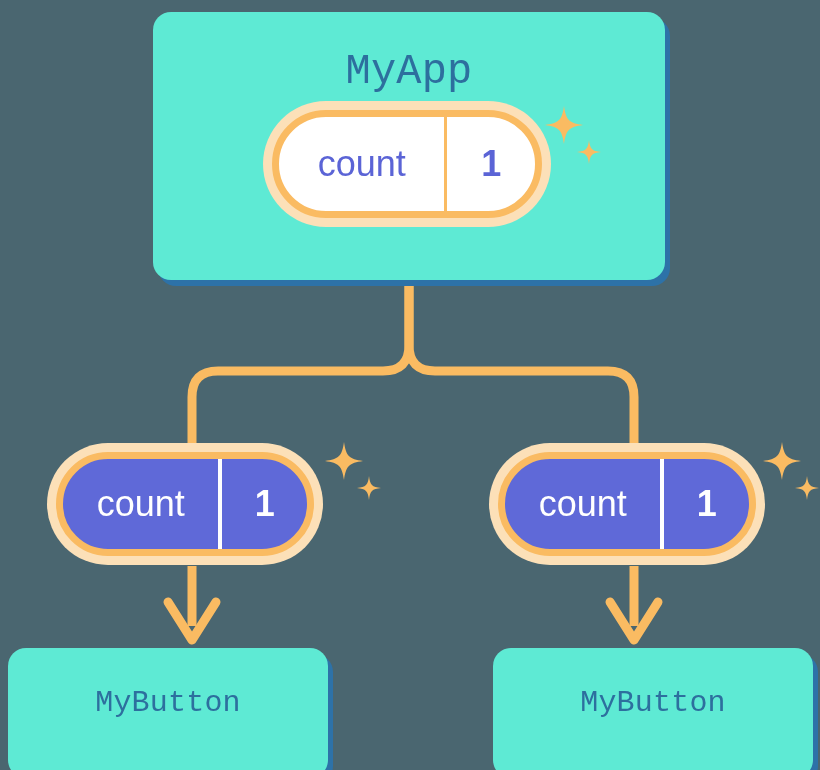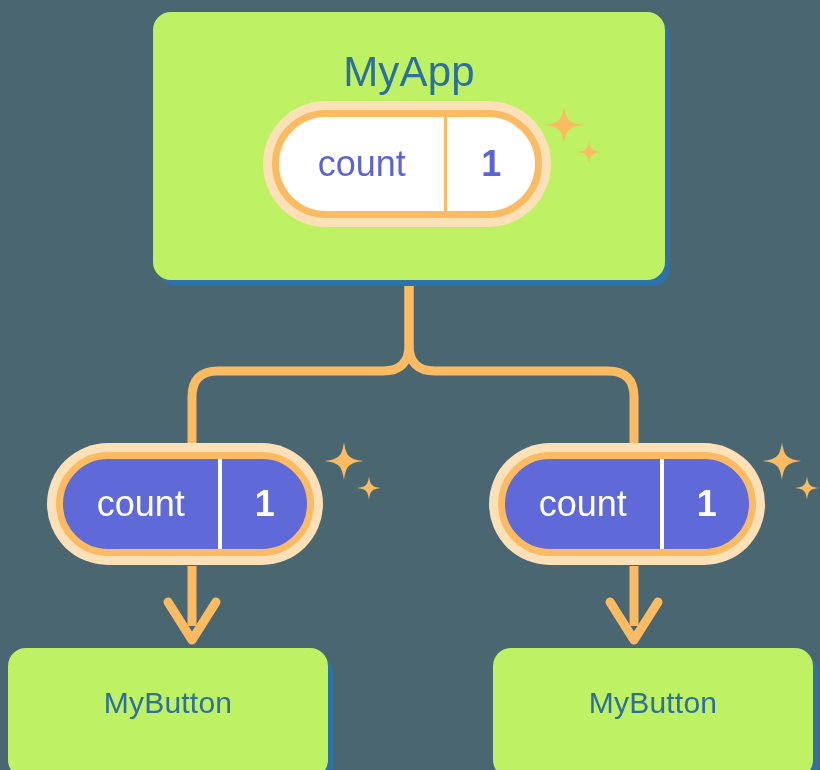--- a/index.html
+++ b/index.html
@@ -22,24 +22,25 @@
   #connectors {
     position: absolute;
     left: 0;
     top: 0;
     width: 820px;
     height: 770px;
   }
   
   .card {
     position: absolute;
-    background: #bef264;
+    background: #5eead4;
     border-radius: 18px;
     box-shadow: 5px 6px 0 0 #2d72a8;
     box-sizing: border-box;
+    font-family: Liberation Mono, monospace;
   }
   .card-title {
     text-align: center;
     color: #2d6f9e;
     font-weight: 400;
     letter-spacing: 0.2px;
   }
   #card-myapp {
     left: 153px;
     top: 12px;

